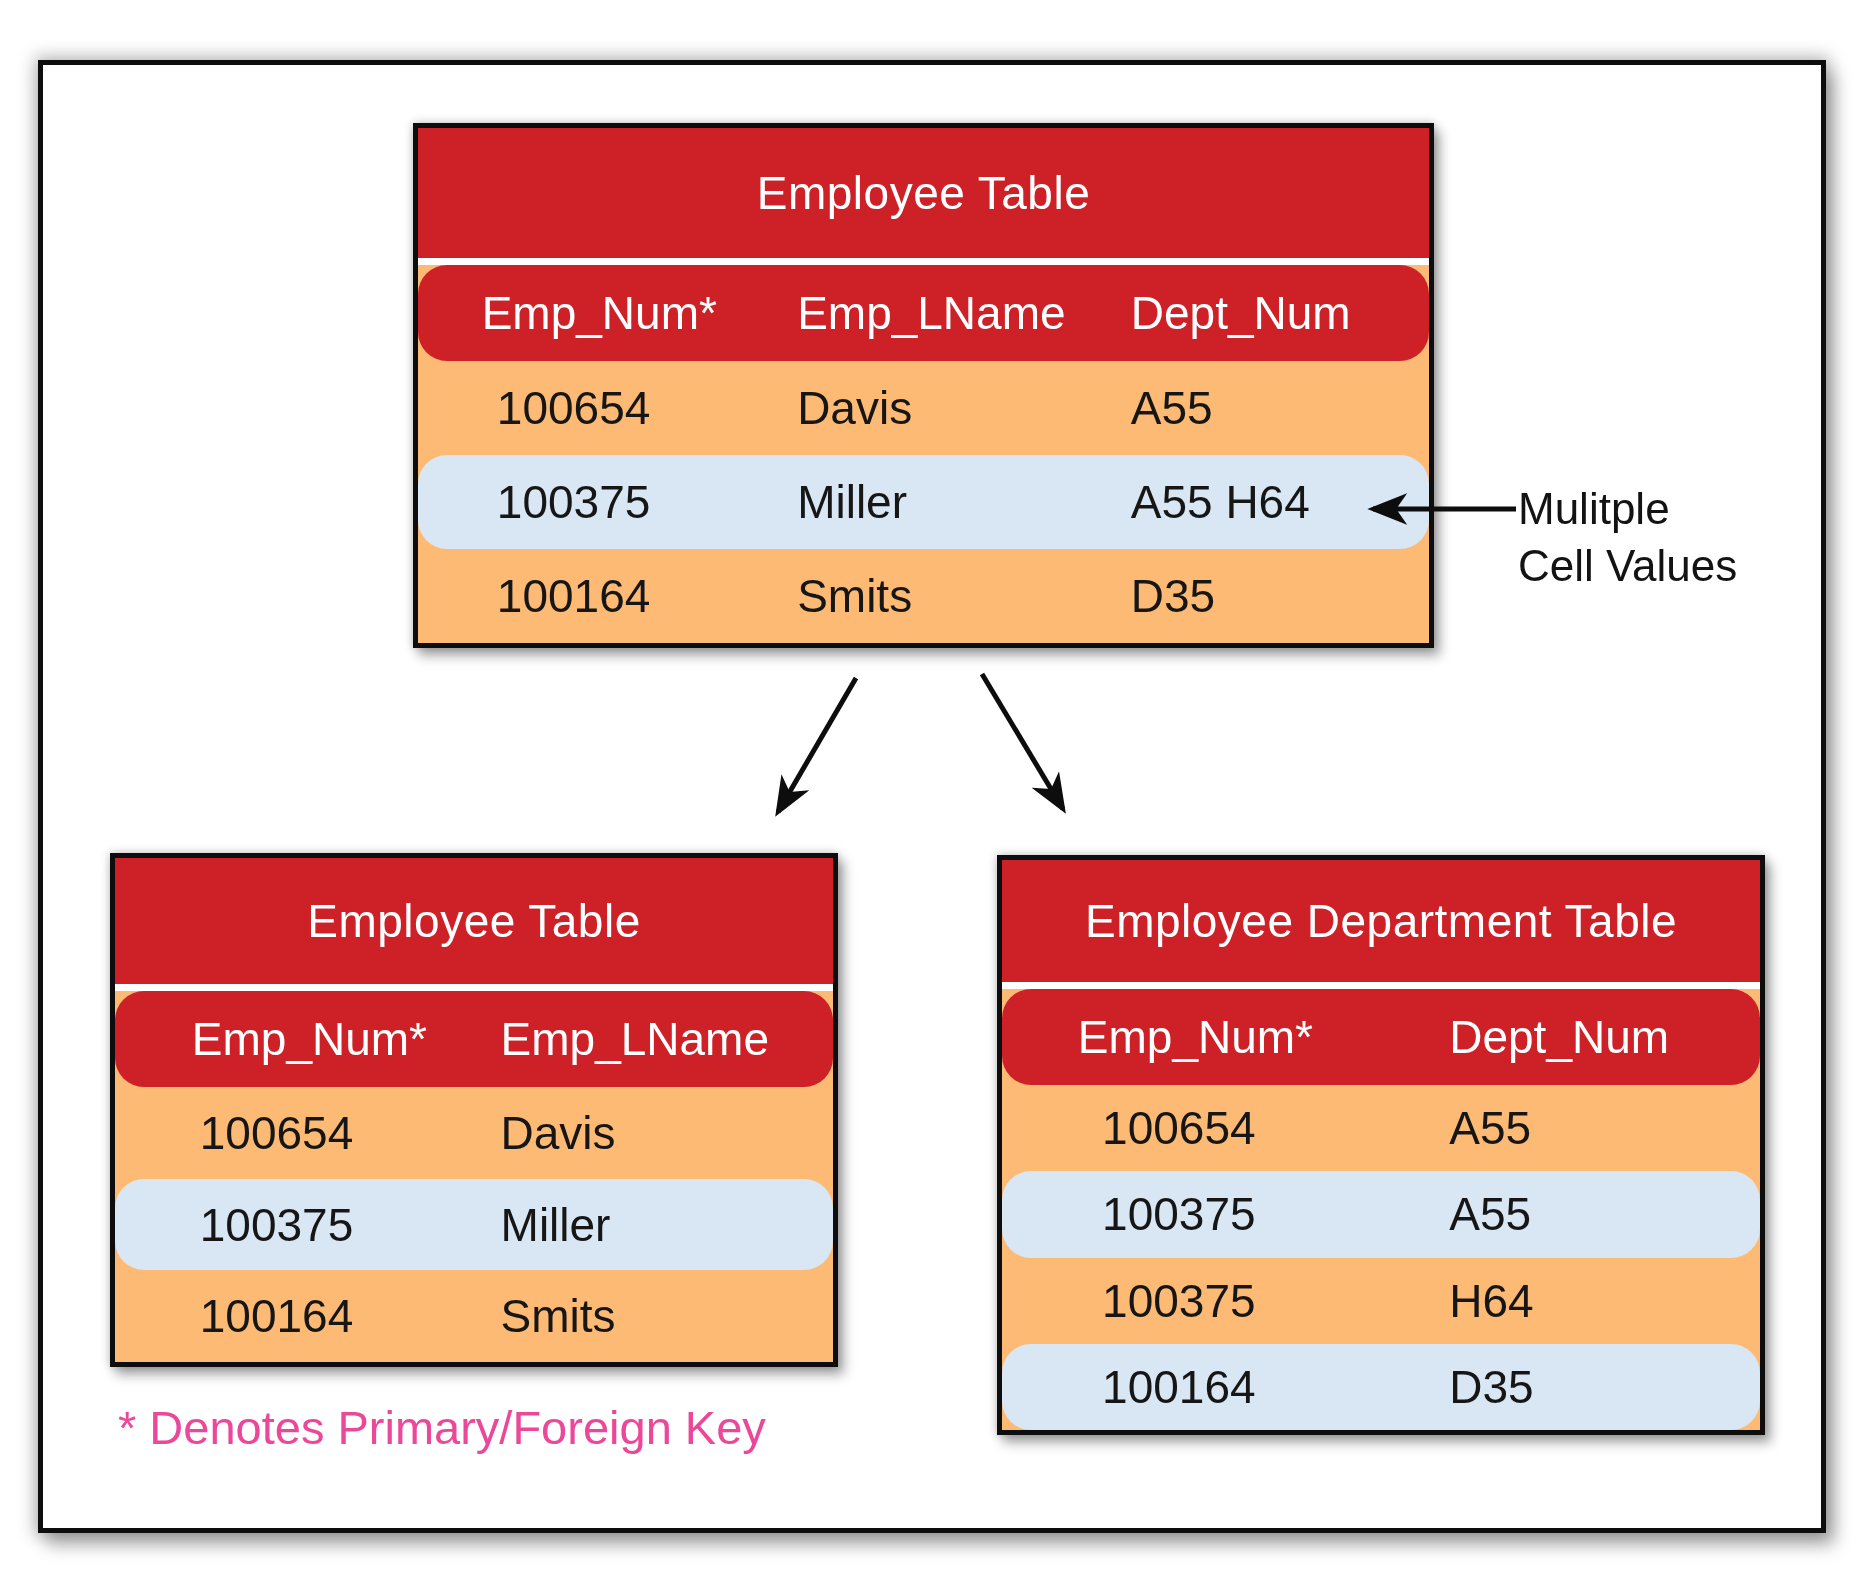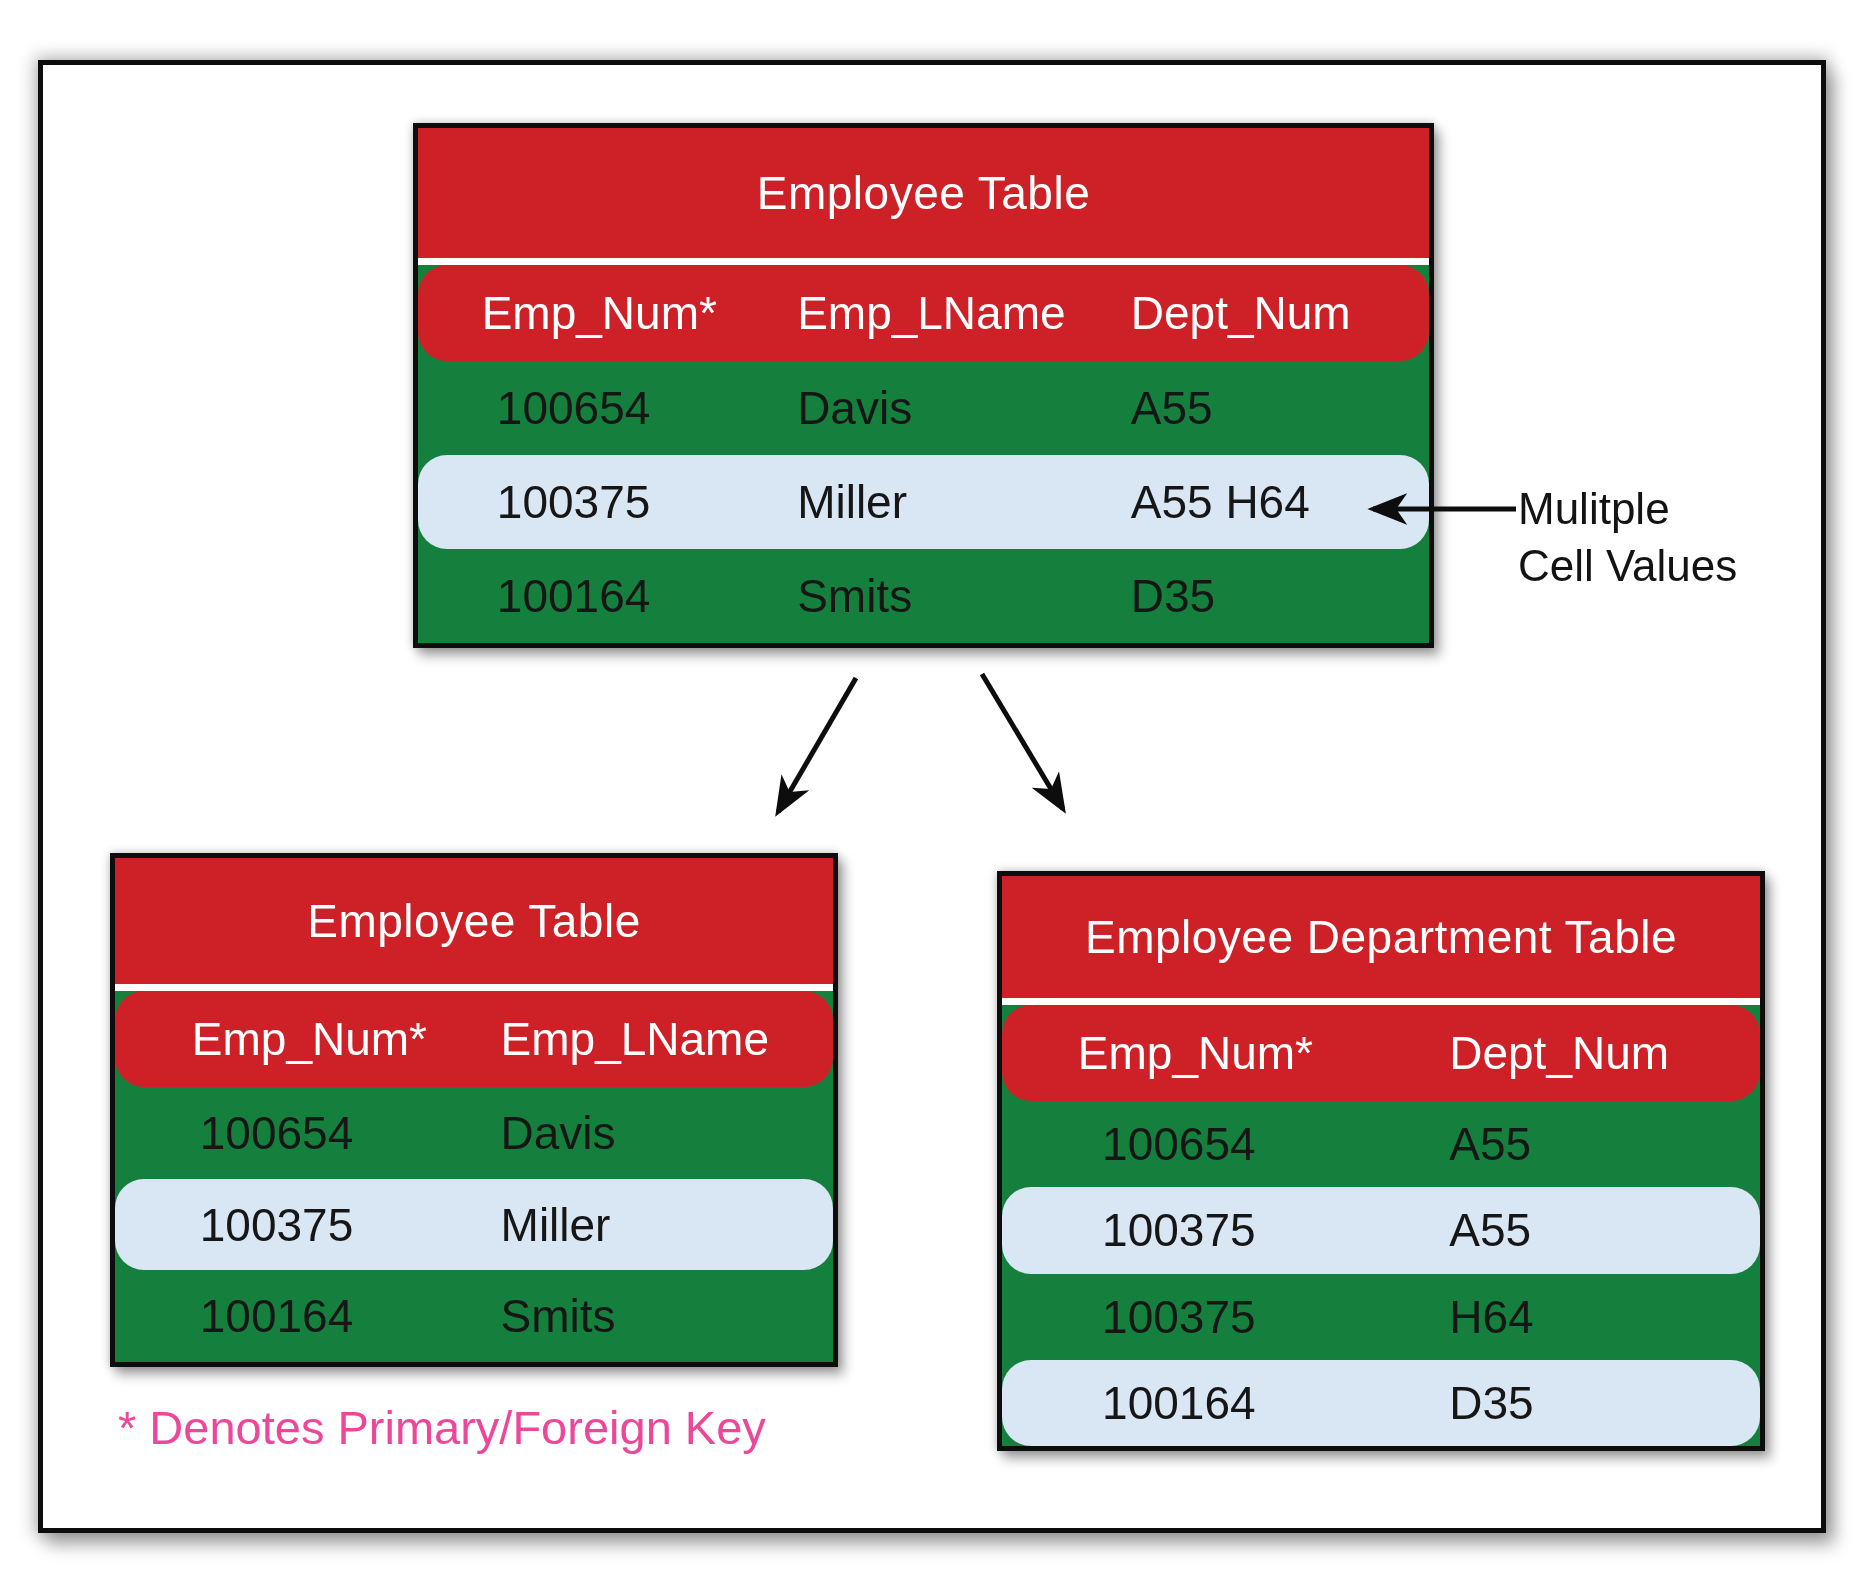--- a/index.html
+++ b/index.html
@@ -17,21 +17,21 @@
     position:absolute;
     left:38px;top:60px;width:1788px;height:1473px;
     border:5px solid var(--ink);
     background:#ffffff;
     box-sizing:border-box;
     box-shadow:0 0 16px 3px rgba(0,0,0,0.30), 9px 13px 16px rgba(0,0,0,0.25);
   }
   .tbl{
     position:absolute;
     display:flex;flex-direction:column;
-    background:#15803d;
+    background:#fdba74;
     border:5px solid var(--ink);
     box-sizing:border-box;
     box-shadow:0 0 9px rgba(0,0,0,0.25), 6px 8px 11px rgba(0,0,0,0.32);
   }
   .tbl-title{
     background:var(--red);color:#ffffff;
     display:flex;align-items:center;justify-content:center;
     font-size:46px;letter-spacing:0.5px;
     flex:0 0 auto;
   }
@@ -51,21 +51,21 @@
   .t-top .c1{left:7.8%;} .t-top .c2{left:37.5%;} .t-top .c3{left:70.5%;}
   .t-top .tbl-head .c1{left:6.3%;}
 
   
   .t-bl{left:110px;top:853px;width:728px;height:514px;}
   .t-bl .tbl-title{height:126px;}
   .t-bl .c1{left:11.8%;} .t-bl .c2{left:53.7%;}
   .t-bl .tbl-head .c1{left:10.7%;}
 
   
-  .t-br{left:997px;top:855px;width:768px;height:580px;margin-top:16px;}
+  .t-br{left:997px;top:855px;width:768px;height:580px;}
   .t-br .tbl-title{height:122px;}
   .t-br .c1{left:13.2%;} .t-br .c2{left:59%;}
   .t-br .tbl-head .c1{left:10%;}
 
   .violation{
     position:absolute;left:1518px;top:480px;
     font-size:44px;line-height:57px;color:#131313;
     white-space:nowrap;
   }
   .footnote{

